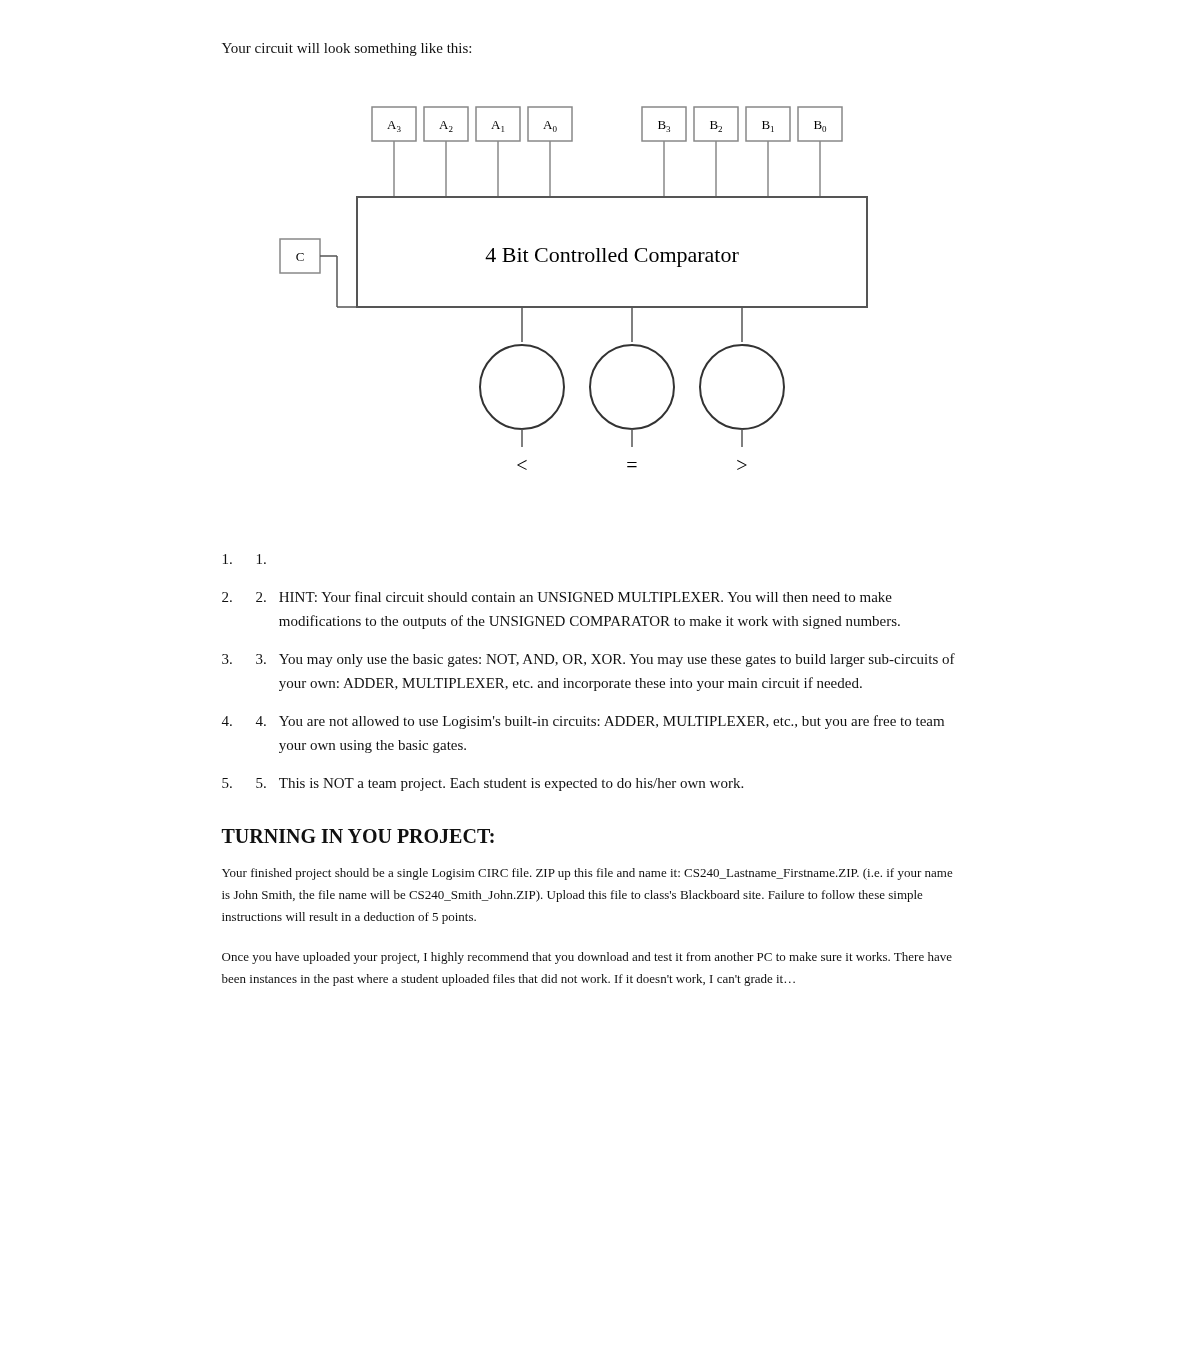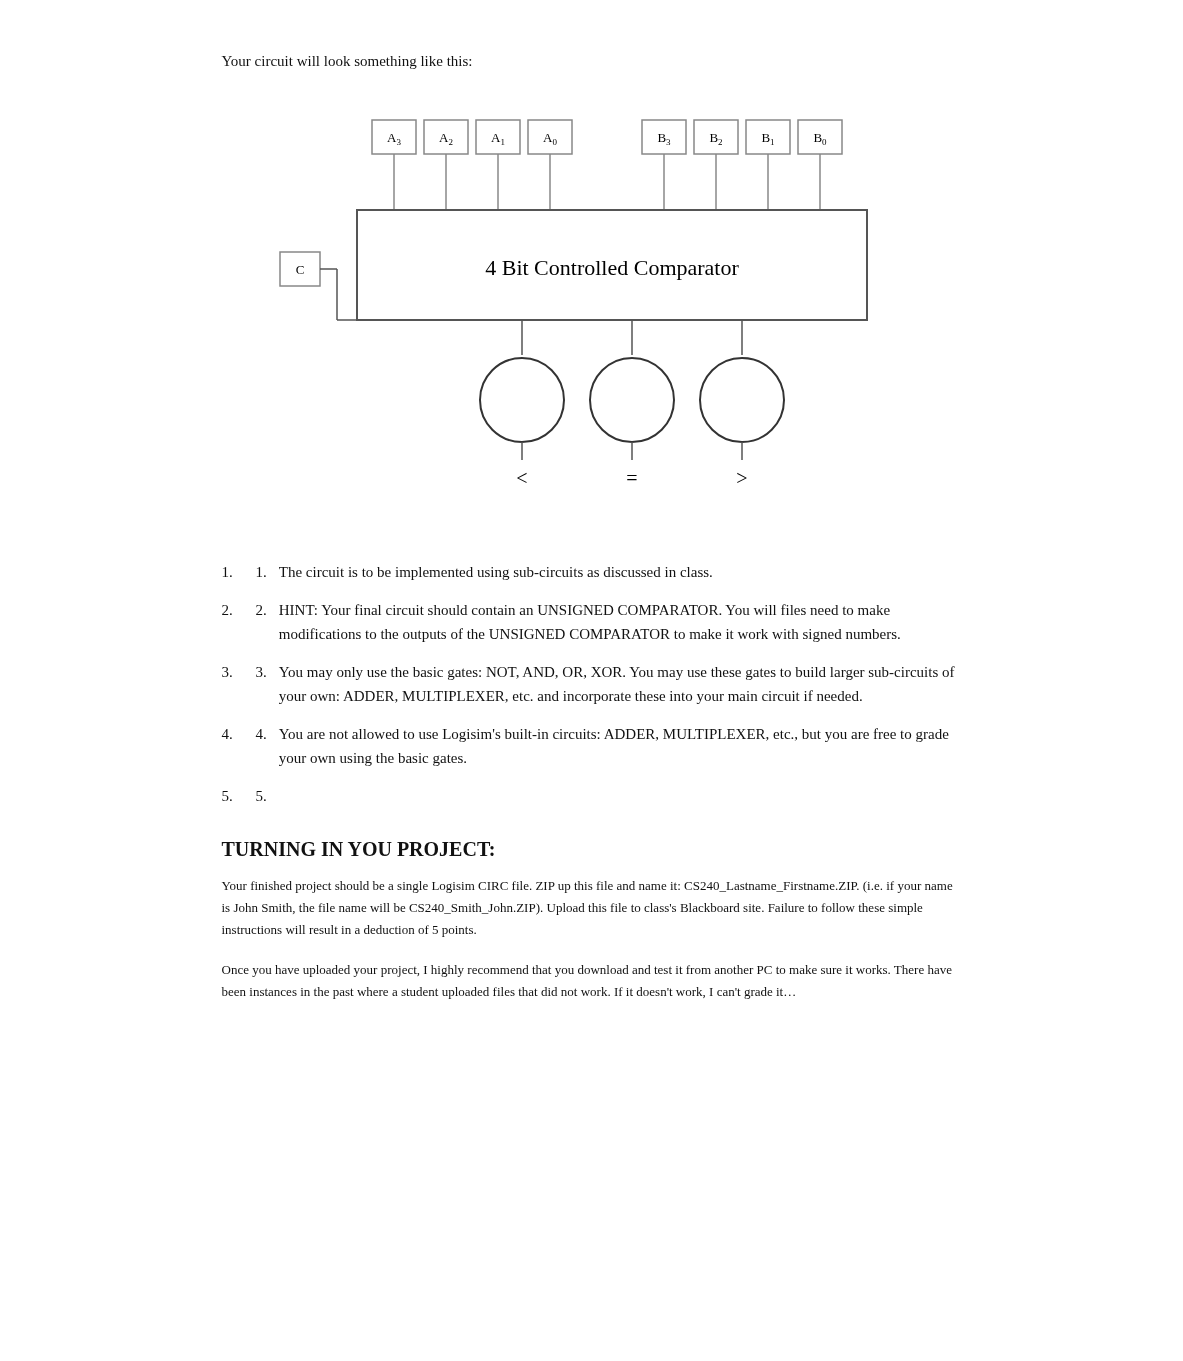--- a/index.html
+++ b/index.html
@@ -9,21 +9,20 @@
       font-size: 15px;
       color: #111;
       padding: 40px 80px;
       max-width: 900px;
       margin: 0 auto;
     }
 
     .intro-text {
       margin-bottom: 30px;
       font-size: 15px;
-      margin-top: 13px;
     }
 
     
     .instructions-list {
       margin: 10px 0 30px 0;
       padding-left: 0;
       list-style: none;
       counter-reset: inst-counter;
     }
 
@@ -131,36 +130,36 @@
 
     <text x="270" y="385" font-family="Times New Roman" font-size="20" text-anchor="middle">&lt;</text>
     <text x="380" y="385" font-family="Times New Roman" font-size="20" text-anchor="middle">=</text>
     <text x="490" y="385" font-family="Times New Roman" font-size="20" text-anchor="middle">&gt;</text>
   </svg>
 </div>
 
 <ol class="instructions-list">
   <li>
     <span>1.</span>
-    <span>The circuit is to be implemented using sub-circuits as discussed in class.</span>
   </li>
   <li>
     <span>2.</span>
-    <span>HINT:  Your final circuit should contain an UNSIGNED COMPARATOR.  You will files need to make modifications to the outputs of the UNSIGNED COMPARATOR to make it work with signed numbers.</span>
+    <span>HINT:  Your final circuit should contain an UNSIGNED MULTIPLEXER.  You will then need to make modifications to the outputs of the UNSIGNED COMPARATOR to make it work with signed numbers.</span>
   </li>
   <li>
     <span>3.</span>
     <span>You may only use the basic gates:  NOT, AND, OR, XOR.  You may use these gates to build larger sub-circuits of your own:  ADDER, MULTIPLEXER, etc.  and incorporate these into your main circuit if needed.</span>
   </li>
   <li>
     <span>4.</span>
-    <span>You are not allowed to use Logisim's built-in circuits:  ADDER, MULTIPLEXER, etc., but you are free to grade your own using the basic gates.</span>
+    <span>You are not allowed to use Logisim's built-in circuits:  ADDER, MULTIPLEXER, etc., but you are free to team your own using the basic gates.</span>
   </li>
   <li>
     <span>5.</span>
+    <span>This is NOT a team project.  Each student is expected to do his/her own work.</span>
   </li>
 </ol>
 
 <p class="section-heading">TURNING IN YOU PROJECT:</p>
 
 <p class="body-paragraph">Your finished project should be a single Logisim CIRC file.  ZIP up this file and name it: CS240_Lastname_Firstname.ZIP. (i.e. if your name is John Smith, the file name will be CS240_Smith_John.ZIP).  Upload this file to class's Blackboard site.  Failure to follow these simple instructions will result in a deduction of 5 points.</p>
 
 <p class="body-paragraph">Once you have uploaded your project, I highly recommend that you download and test it from another PC to make sure it works.  There have been instances in the past where a student uploaded files that did not work.  If it doesn't work, I can't grade it…</p>
 
 </body></html>

